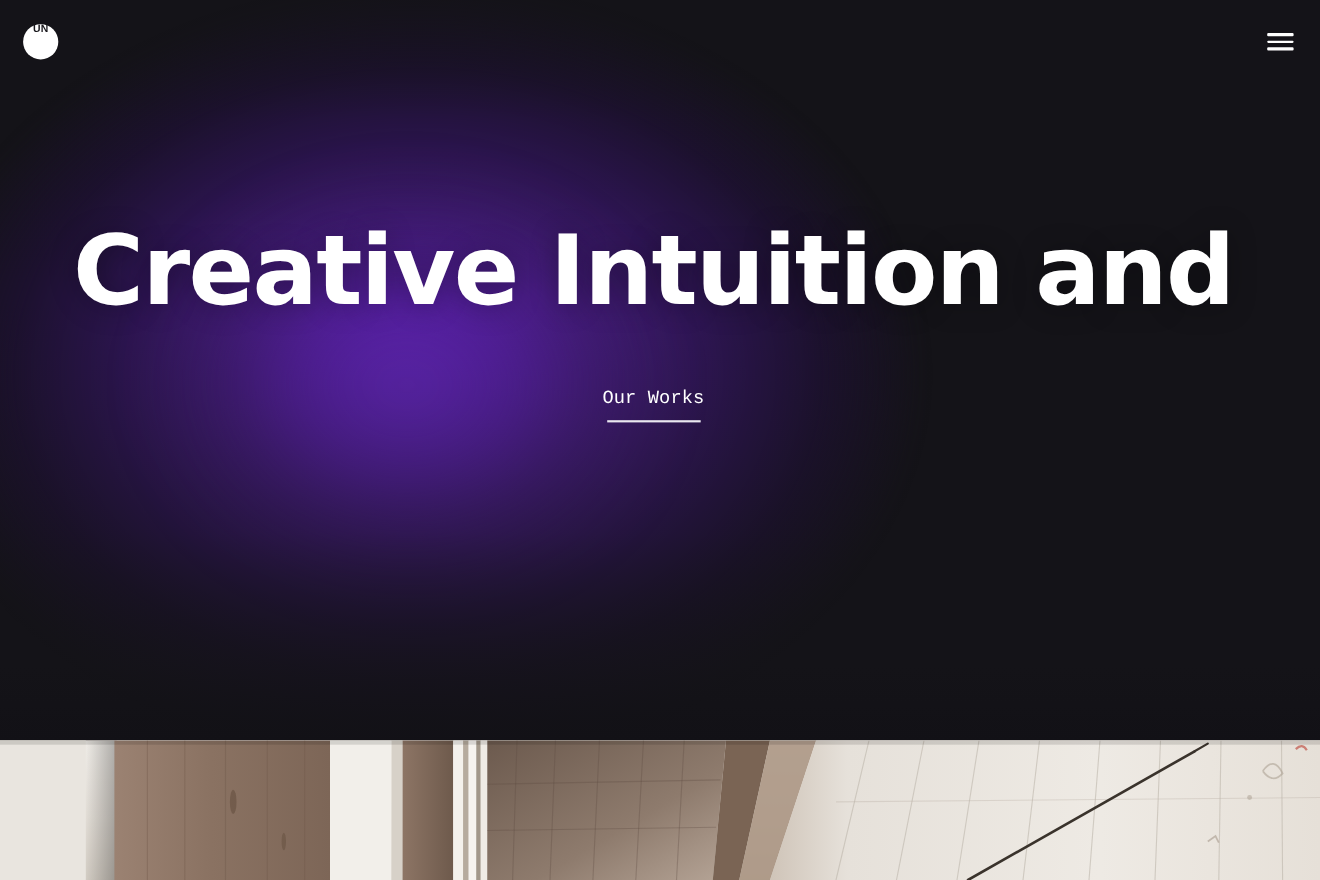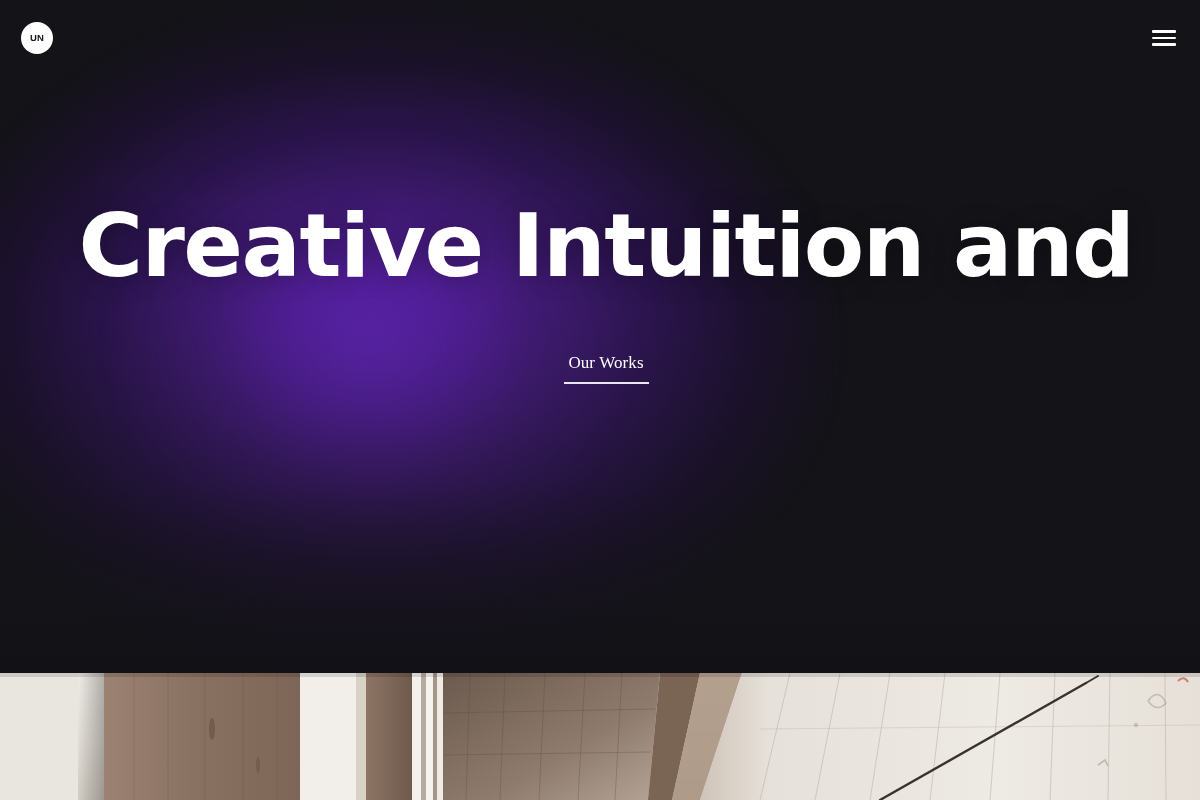--- a/index.html
+++ b/index.html
@@ -105,21 +105,21 @@
 
   .logo {
     position:absolute;
     left:21px;
     top:22px;
     width:32px;
     height:32px;
     border-radius:50%;
     background:#ffffff;
     display:flex;
-    align-items:center;
+    align-items:flex-start;
     justify-content:center;
     cursor:pointer;
   }
   .logo-text {
     font-size:9.5px;
     font-weight:bold;
     letter-spacing:.2px;
     color:#17161b;
     line-height:1;
   }
@@ -140,21 +140,21 @@
     display:block;
     width:24px;
     height:2.6px;
     background:#ffffff;
     border-radius:1px;
   }
 
   
   .hero-content {
     position:absolute;
-    left:12px;
+    left:0;
     top:0;
     width:1188px;
     height:673px;
     z-index:5;
     display:flex;
     flex-direction:column;
     align-items:center;
     justify-content:flex-start;
     padding-top:196px;
   }
@@ -172,21 +172,21 @@
   }
   .headline .ln { display:block; }
 
   .cta-wrap {
     margin-top:58px;
     display:flex;
     flex-direction:column;
     align-items:center;
   }
   .cta-link {
-    font-family:Liberation Serif, serif;
+    font-family:Liberation Mono, monospace;
     font-size:17px;
     font-weight:500;
     color:#ffffff;
     letter-spacing:0.1px;
     line-height:1;
     cursor:pointer;
     text-decoration:none;
   }
   .cta-underline {
     margin-top:11px;

